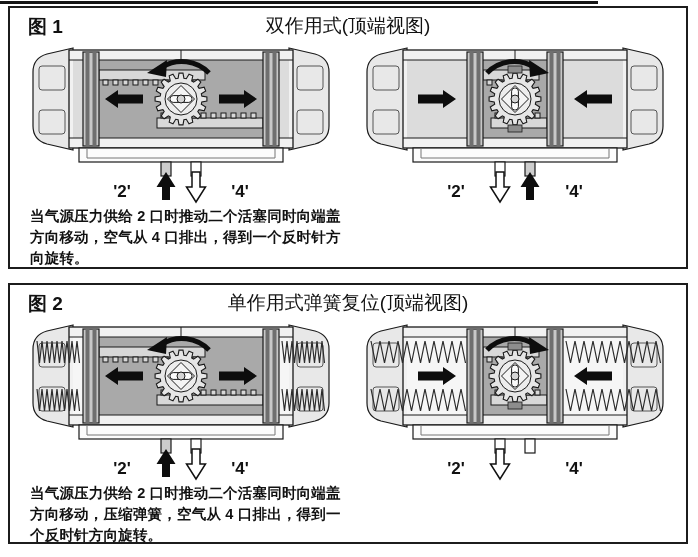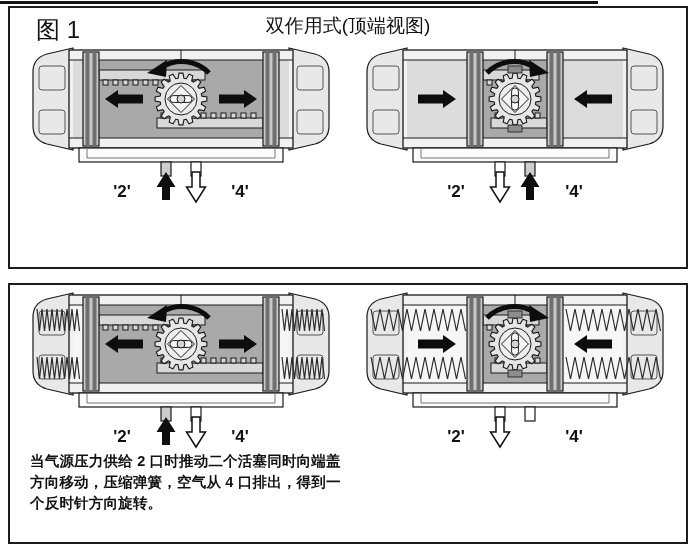--- a/index.html
+++ b/index.html
@@ -9,21 +9,21 @@
     font-family:"Liberation Sans","DejaVu Sans",sans-serif;
   }
   .top-rule{position:absolute;top:1px;left:0;width:598px;height:3px;background:#151515;}
   .panel{
     position:absolute;left:8px;width:680px;background:#fff;
     border:2px solid #1c1c1c;box-sizing:border-box;
   }
   .panel--1{top:6px;height:263px;}
   .panel--2{top:283px;height:261px;}
   .panel-header{position:relative;height:27px;margin-top:5px;}
-  .fig-label{position:absolute;left:18px;top:1px;font-size:24px;font-weight:normal;white-space:nowrap;margin-left:8px;}
+  .fig-label{position:absolute;left:18px;top:1px;font-size:19px;font-weight:bold;white-space:nowrap;}
   .panel-title{margin:0;text-align:center;font-size:19px;font-weight:normal;}
   .diagram-row{display:flex;justify-content:space-between;padding:0 4px;}
   .diagram-cell{width:334px;margin:0;display:flex;flex-direction:column;}
   .diagram-svg{width:320px;height:164px;align-self:center;display:block;}
   .caption{
     font-size:14.5px;line-height:21px;font-weight:bold;
     margin:2px 6px 0 16px;letter-spacing:0.2px;text-align:left;
   }
 </style>
 </head>
@@ -89,20 +89,21 @@
           <polygon points="236,59 223,50 223,54.5 198,54.5 198,63.5 223,63.5 223,68" fill="#0d0d0d"></polygon>
           <rect x="58" y="108" width="204" height="14" fill="#fcfcfc" stroke="#1a1a1a" stroke-width="1.2"></rect>
           <path d="M66 108 V118 H254 V108" fill="none" stroke="#777" stroke-width="1"></path>
           <rect x="140" y="122" width="10" height="14" fill="#cdcdcd" stroke="#1a1a1a" stroke-width="1.2"></rect>
           <rect x="170" y="122" width="10" height="14" fill="#ffffff" stroke="#1a1a1a" stroke-width="1.2"></rect>
           <polygon points="141,160 141,147 135.5,147 145,132 154.5,147 149,147 149,160" fill="#0d0d0d"></polygon>
           <polygon points="171,132 179,132 179,147 184.5,147 175,162 165.5,147 171,147" fill="#ffffff" stroke="#111" stroke-width="1.5"></polygon>
           <text x="101" y="157" text-anchor="middle" font-size="17" font-weight="bold" fill="#111">'2'</text>
           <text x="219" y="157" text-anchor="middle" font-size="17" font-weight="bold" fill="#111">'4'</text>
         </svg>
+      <p class="caption">当气源压力供给 2 口时推动二个活塞同时向端盖方向移动，空气从 4 口排出，得到一个反时针方向旋转。</p>
     </figure>
     <figure class="diagram-cell">
       <svg class="diagram-svg" viewBox="0 0 320 164">
           <path d="M52 8 L26 14 Q12 18 12 32 L12 86 Q12 100 26 104 L52 110 Z" fill="#e8e8e8" stroke="#1a1a1a" stroke-width="1.2"></path>
           <path d="M268 8 L294 14 Q308 18 308 32 L308 86 Q308 100 294 104 L268 110 Z" fill="#e8e8e8" stroke="#1a1a1a" stroke-width="1.2"></path>
           <rect x="18" y="26" width="26" height="24" rx="3" fill="none" stroke="#555" stroke-width="1"></rect>
           <rect x="18" y="70" width="26" height="24" rx="3" fill="none" stroke="#555" stroke-width="1"></rect>
           <rect x="276" y="26" width="26" height="24" rx="3" fill="none" stroke="#555" stroke-width="1"></rect>
           <rect x="276" y="70" width="26" height="24" rx="3" fill="none" stroke="#555" stroke-width="1"></rect>
           <rect x="48" y="10" width="224" height="98" fill="#f1f1f1" stroke="#1a1a1a" stroke-width="1.3"></rect>
@@ -146,20 +147,24 @@
           <polygon points="141,132 149,132 149,147 154.5,147 145,162 135.5,147 141,147" fill="#ffffff" stroke="#111" stroke-width="1.5"></polygon>
           <polygon points="171,160 171,147 165.5,147 175,132 184.5,147 179,147 179,160" fill="#0d0d0d"></polygon>
           <text x="101" y="157" text-anchor="middle" font-size="17" font-weight="bold" fill="#111">'2'</text>
           <text x="219" y="157" text-anchor="middle" font-size="17" font-weight="bold" fill="#111">'4'</text>
         </svg>
     </figure>
   </div>
 </section>
 
 <section class="panel panel--2">
+  <div class="panel-header">
+    <span class="fig-label">图 2</span>
+    <h2 class="panel-title">单作用式弹簧复位(顶端视图)</h2>
+  </div>
   <div class="diagram-row">
     <figure class="diagram-cell">
       <svg class="diagram-svg" viewBox="0 0 320 164">
           <path d="M52 8 L26 14 Q12 18 12 32 L12 86 Q12 100 26 104 L52 110 Z" fill="#e8e8e8" stroke="#1a1a1a" stroke-width="1.2"></path>
           <path d="M268 8 L294 14 Q308 18 308 32 L308 86 Q308 100 294 104 L268 110 Z" fill="#e8e8e8" stroke="#1a1a1a" stroke-width="1.2"></path>
           <rect x="18" y="26" width="26" height="24" rx="3" fill="none" stroke="#555" stroke-width="1"></rect>
           <rect x="18" y="70" width="26" height="24" rx="3" fill="none" stroke="#555" stroke-width="1"></rect>
           <rect x="276" y="26" width="26" height="24" rx="3" fill="none" stroke="#555" stroke-width="1"></rect>
           <rect x="276" y="70" width="26" height="24" rx="3" fill="none" stroke="#555" stroke-width="1"></rect>
           <rect x="48" y="10" width="224" height="98" fill="#f1f1f1" stroke="#1a1a1a" stroke-width="1.3"></rect>

